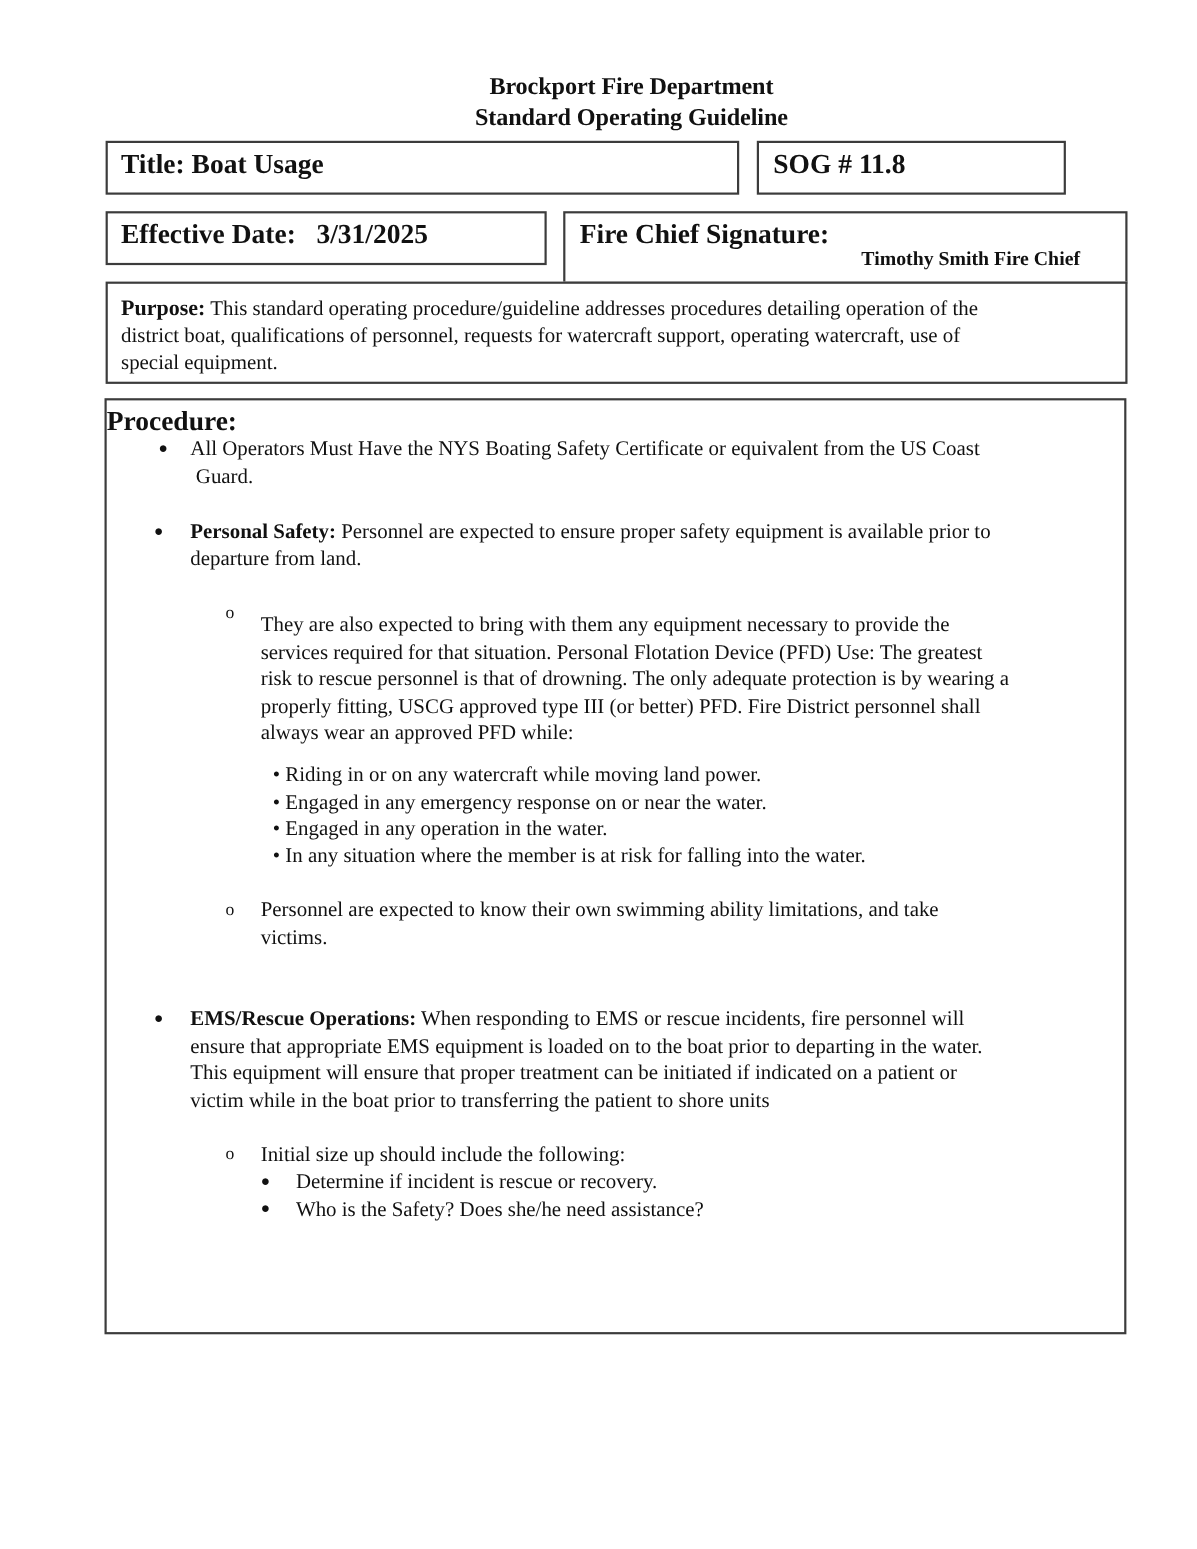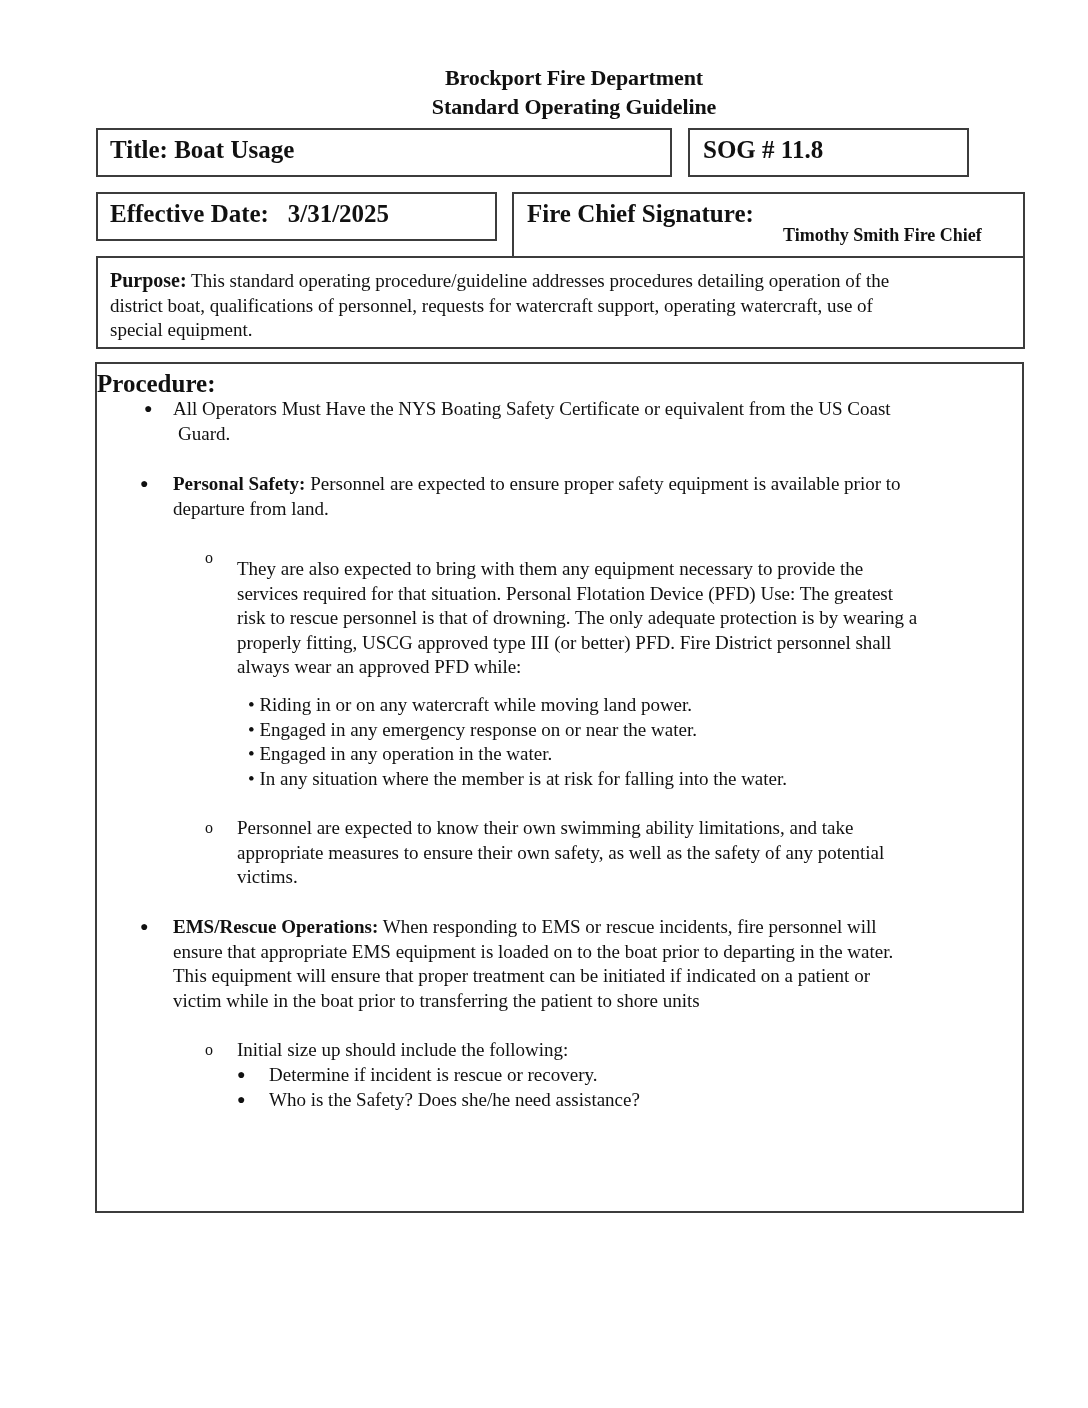--- a/index.html
+++ b/index.html
@@ -131,21 +131,20 @@
   <div class="para" style="left:151px; top:329px;">
     <div class="line">• Riding in or on any watercraft while moving land power.</div>
     <div class="line">• Engaged in any emergency response on or near the water.</div>
     <div class="line">• Engaged in any operation in the water.</div>
     <div class="line">• In any situation where the member is at risk for falling into the water.</div>
   </div>
 
   <div class="circle-bullet" style="left:108px; top:452px;">o</div>
   <div class="para" style="left:140px; top:452px;">
     <div class="line">Personnel are expected to know their own swimming ability limitations, and take</div>
-    <div class="line">appropriate measures to ensure their own safety, as well as the safety of any potential</div>
     <div class="line">victims.</div>
   </div>
 
   <div class="bullet-dot" style="left:43px; top:551px;">●</div>
   <div class="para" style="left:76px; top:551px;">
     <div class="line"><span class="bold">EMS/Rescue Operations:</span> <span>When responding to EMS or rescue incidents, fire personnel will</span></div>
     <div class="line">ensure that appropriate EMS equipment is loaded on to the boat prior to departing in the water.</div>
     <div class="line">This equipment will ensure that proper treatment can be initiated if indicated on a patient or</div>
     <div class="line">victim while in the boat prior to transferring the patient to shore units</div>
   </div>

